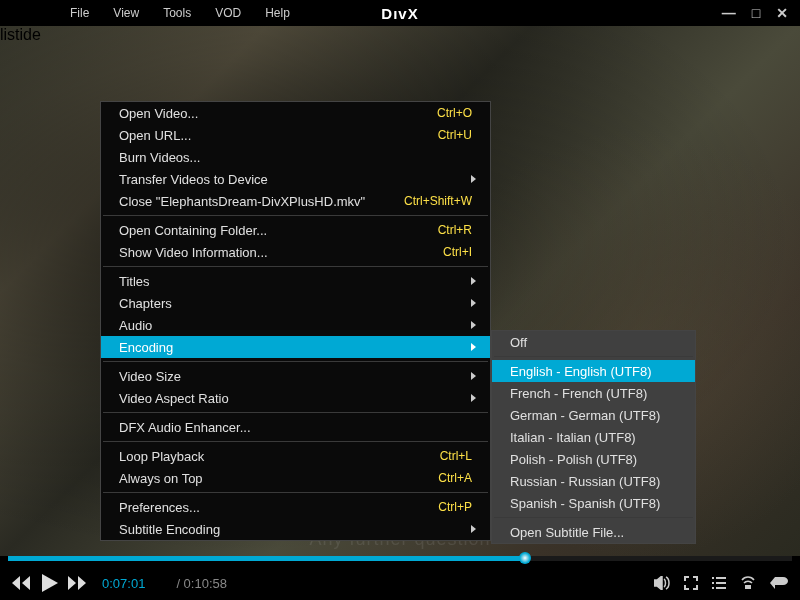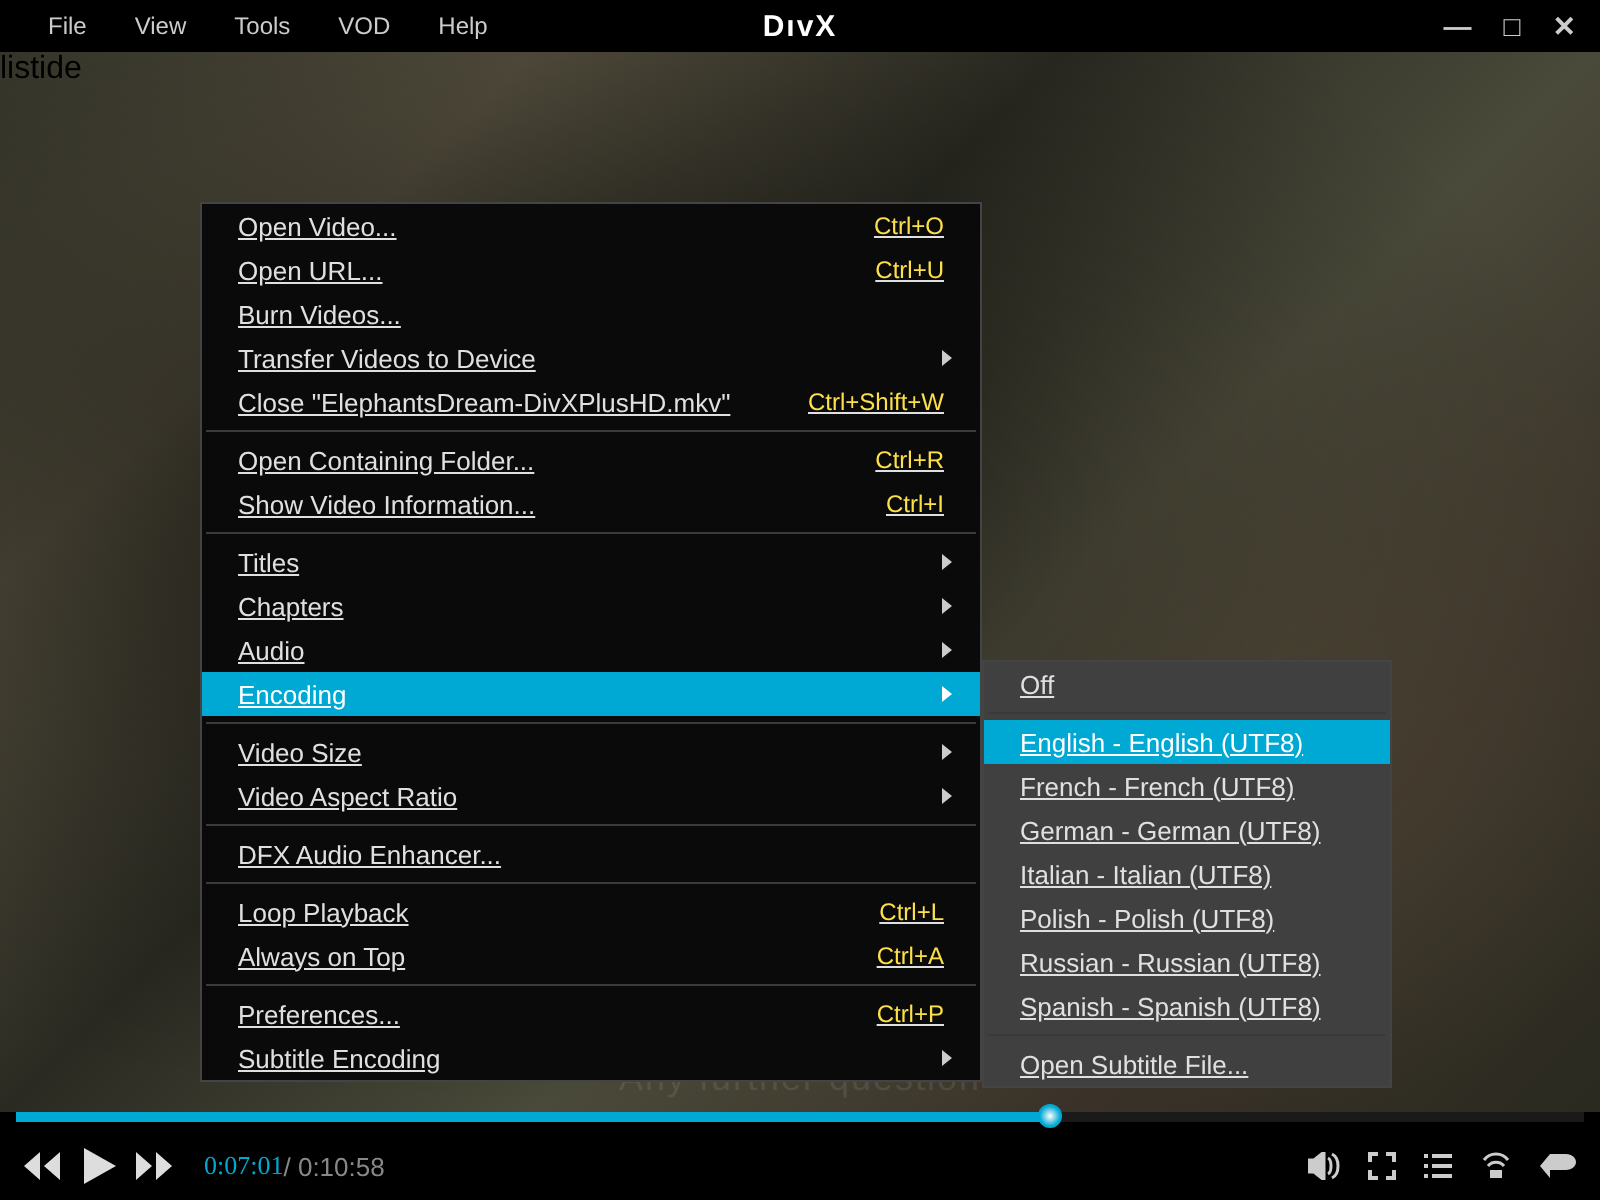--- a/index.html
+++ b/index.html
@@ -1,49 +1,49 @@
 <!DOCTYPE html>
 <html><head>
 <meta charset="utf-8">
 <style>
 * { margin: 0; padding: 0; box-sizing: border-box; font-family: Tahoma, Arial, sans-serif; }
 body { width: 800px; height: 600px; background: #000; overflow: hidden; position: relative; }
 
-.titlebar { height: 26px; background: #000; display: flex; align-items: center; position: relative; }
+.titlebar { height: 26px; background: #000; display: flex; align-items: center; position: relative; padding-left: 46px; }
 .menubar { display: flex; gap: 0; padding-left: 12px; }
 .menubar-item { color: #ccc; font-size: 12px; padding: 4px 12px; cursor: pointer; }
 .logo { position: absolute; left: 50%; transform: translateX(-50%); color: #fff; font-weight: bold; font-size: 15px; letter-spacing: 1px; }
 .window-controls { position: absolute; right: 12px; display: flex; gap: 16px; }
 .window-control { color: #ccc; font-size: 14px; cursor: pointer; font-weight: bold; }
 
 .video-area { position: absolute; top: 26px; left: 0; right: 0; bottom: 44px; background: linear-gradient(135deg, #3a3a2e 0%, #5a5442 20%, #2a2a22 40%, #4a4a3a 60%, #3a3228 80%, #2a2a20 100%); overflow: hidden; }
 .video-area::before { content: ''; position: absolute; inset: 0; background: radial-gradient(ellipse at 30% 40%, rgba(0,0,0,0.6) 0%, rgba(0,0,0,0.2) 40%, transparent 70%), radial-gradient(circle at 80% 60%, rgba(90,80,60,0.5) 0%, transparent 30%); }
 .ghost-text { position: absolute; bottom: 6px; left: 50%; transform: translateX(-50%); color: rgba(180,180,180,0.15); font-size: 18px; letter-spacing: 1px; }
 
 .context-menu { position: absolute; top: 101px; left: 100px; width: 391px; background: #0a0a0a; border: 1px solid #444; z-index: 10; font-size: 13px; color: #e0e0e0; }
-.menu-item { display: flex; justify-content: space-between; align-items: center; padding: 3px 14px 3px 18px; cursor: pointer; height: 22px; text-decoration: underline; }
+.menu-item { display: flex; justify-content: space-between; align-items: center; padding: 3px 14px 3px 18px; cursor: pointer; height: 22px; }
 .menu-item.highlight { background: #00a9d4; color: #fff; }
 .menu-label {}
 .menu-shortcut { color: #fde047; font-size: 12px; margin-right: 4px; }
 .menu-arrow { width: 0; height: 0; border-top: 4px solid trans; border-bottom: 4px solid transparent; border-left: 5px solid #ccc; margin-left: auto; display: inline-block; border-top: 4px solid transparent; }
 .menu-item.highlight .menu-arrow { border-left-color: #fff; }
 .menu-sep { height: 1px; background: #3a3a3a; margin: 3px 2px; }
 
 .submenu { position: absolute; top: 330px; left: 491px; width: 205px; background: #404040; border: 1px solid #444; z-index: 11; font-size: 13px; color: #e0e0e0; }
 
 .controls { position: absolute; bottom: 0; left: 0; right: 0; height: 44px; background: #000; }
 .progress-bar { position: absolute; top: 0; left: 8px; right: 8px; height: 5px; background: #1a1a1a; }
 .progress-fill { height: 100%; width: 66%; background: #00a9d4; position: relative; }
 .progress-thumb { position: absolute; right: -6px; top: -4px; width: 12px; height: 12px; border-radius: 50%; background: radial-gradient(circle, #fff 0%, #00a9d4 60%); }
 .control-row { position: absolute; top: 10px; left: 0; right: 0; height: 34px; display: flex; align-items: center; padding: 0 12px; }
 .transport { display: flex; gap: 10px; align-items: center; }
 .tbtn { color: #ddd; cursor: pointer; display: flex; align-items: center; }
 .tbtn svg { display:; fill: #ddd; }
-.time { color: #00a9d4; font-size: 13px; margin-left: 14px; font-family: Liberation Serif, serif; }
-.time-total { color: #888; font-size: 13px; }
+.time { color: #00a9d4; font-size: 13px; margin-left: 14px; }
+.time-total { color: #888; font-size: 13px; margin-left: 31px; }
 .right-controls { margin-left: auto; display: flex; gap: 14px; align-items: center; }
 .rbtn { color: #ccc; cursor: pointer; }
 .rbtn svg { fill: #ccc; display: block; }
 </style>
 </head>
 <body>
 
 <div class="titlebar">
   <div class="menubar">
     <div class="menubar-item">File</div>

